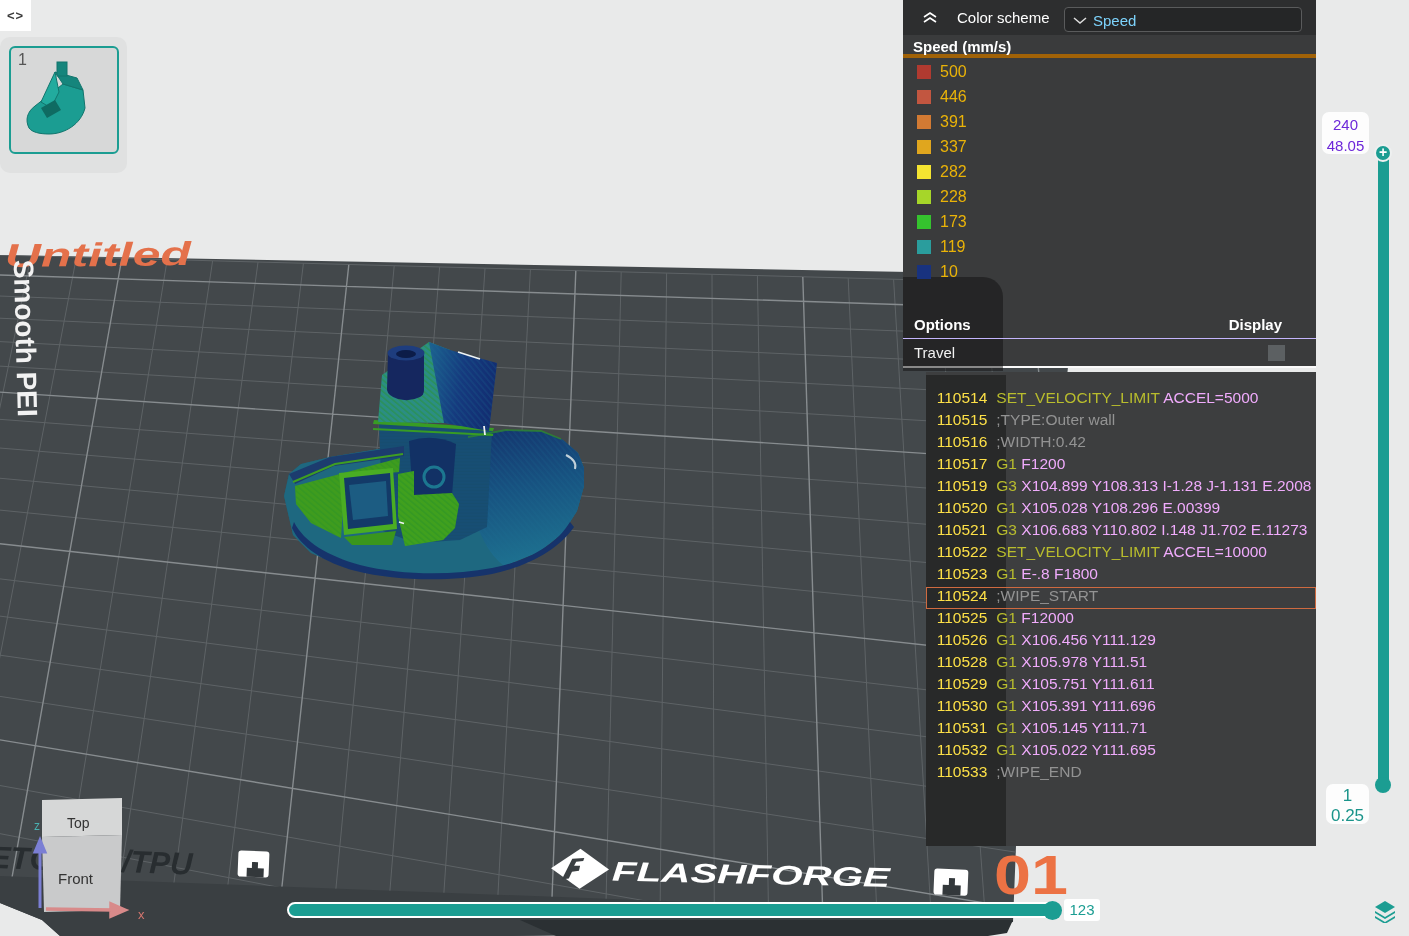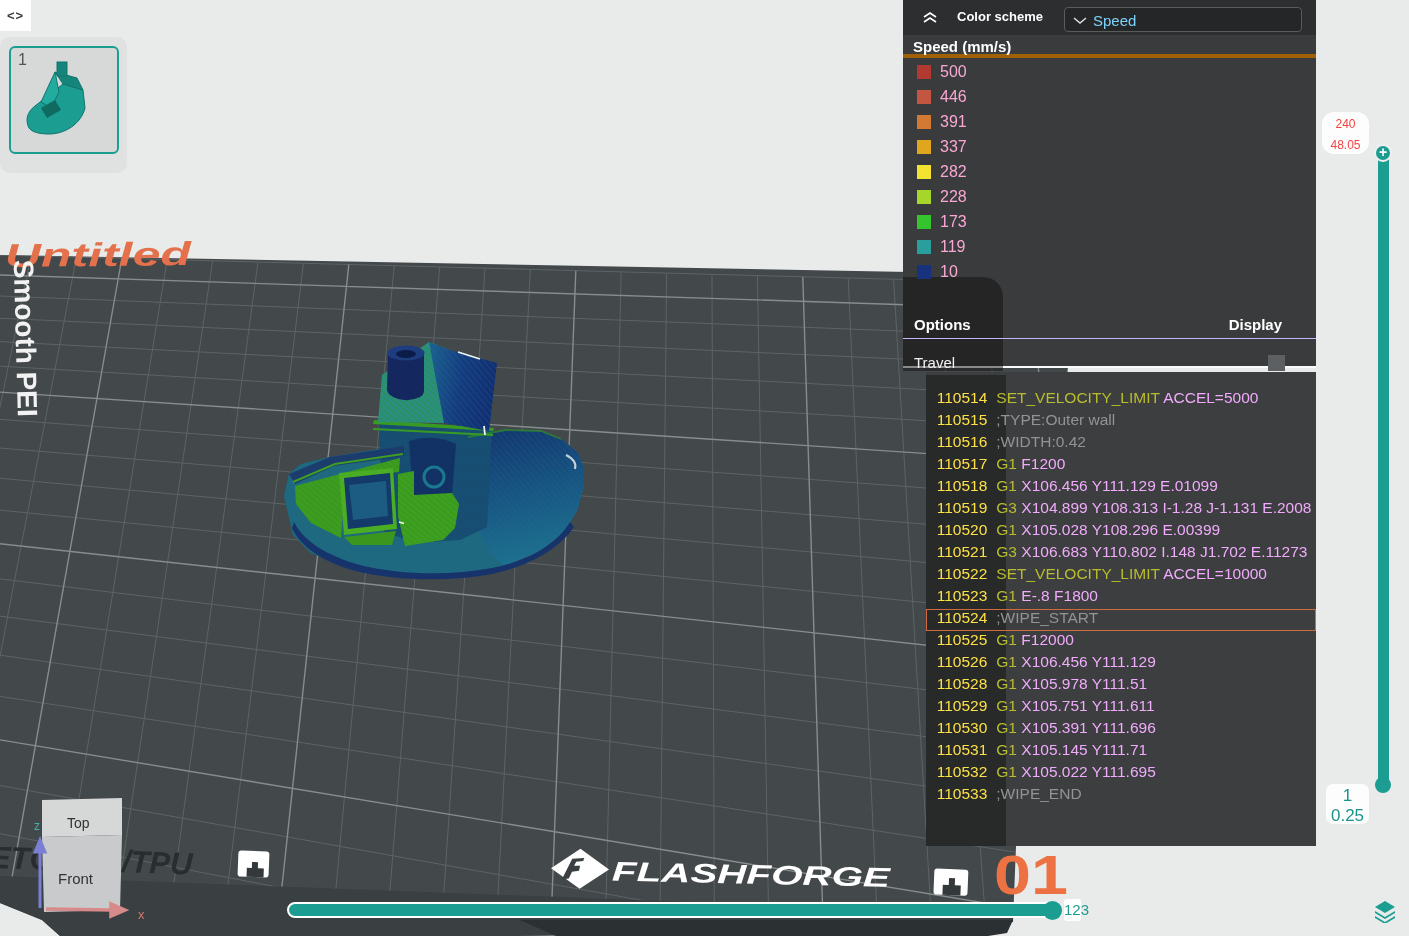--- a/index.html
+++ b/index.html
@@ -1,59 +1,59 @@
 <!DOCTYPE html>
 <html><head><meta charset="utf-8">
 <style>
 *{margin:0;padding:0;box-sizing:border-box}
 html,body{width:1409px;height:936px;overflow:hidden;font-family:"Liberation Sans",sans-serif;background:#e9eaea}
 #app{position:relative;width:1409px;height:936px}
 #scene{position:absolute;left:0;top:0}
 
 #legend{position:absolute;left:903px;top:0;width:413px;height:368px;background:#3a3b3c;color:#fff;border-bottom:2px solid #fafafa}
 #lhead{position:absolute;left:0;top:0;width:100%;height:35px;background:#2d2e2f}
-#lhead .t{position:absolute;left:54px;top:9px;font-size:13px;font-weight:bold}
+#lhead .t{position:absolute;left:54px;top:9px;font-size:15px;font-weight:normal}
 #ldrop{position:absolute;left:161px;top:7px;width:238px;height:25px;background:#252627;border:1px solid #5a5b5c;border-radius:4px;color:#7dd3fc;font-size:15px;line-height:23px}
 #ldrop .dt{position:absolute;left:28px;top:1px}
 #lsub{position:absolute;left:0;top:35px;width:100%;height:23px;border-bottom:4px solid #a16207}
 #lsub .t{position:absolute;left:10px;top:3px;font-size:15px;font-weight:bold}
 #lrows{position:absolute;left:0;top:60px;width:100%}
 .lrow{position:relative;height:25px}
 .sw{position:absolute;left:14px;top:5px;width:14px;height:14px}
-.lv{position:absolute;left:37px;top:3px;font-size:16px;color:#f9a8d4}
+.lv{position:absolute;left:37px;top:3px;font-size:16px;color:#eab308}
 #dk1{position:absolute;left:0px;top:277px;width:100px;height:94px;background:rgba(14,14,14,.48);border-top-right-radius:20px}
 #optrow{position:absolute;left:0;top:312px;width:100%;height:27px;border-bottom:1px solid #c4b5fd}
 #optrow .o{position:absolute;left:11px;top:4px;font-size:15px;font-weight:bold}
 #optrow .d{position:absolute;right:34px;top:4px;font-size:15px;font-weight:bold}
-#travrow{position:absolute;left:0;top:349px;width:100%;height:31px}
+#travrow{position:absolute;left:0;top:339px;width:100%;height:31px}
 #travrow .t{position:absolute;left:11px;top:5px;font-size:15px;color:#f2f2f2}
 #travrow .cb{position:absolute;right:31px;top:6px;width:17px;height:16px;background:#5c6062}
 
 #gpanel{position:absolute;left:926px;top:372px;width:390px;height:474px;background:#3d3e3f;overflow:hidden}
 #gdark{position:absolute;left:0;top:3px;width:80px;height:471px;background:rgba(16,16,16,.45)}
 #glines{position:absolute;left:0;top:17px;width:100%}
 .gline{position:relative;height:22px;font-size:15.5px;white-space:pre;padding-left:8px}
 .gnum{display:inline-block;width:56px;text-align:center;color:#fde047;margin-right:2px}
 .gcd{color:#b9bd2d}
 .gpr{color:#f0abfc}
 .gcm{color:#939393}
 .gsel{outline:1px solid #cf6a40;outline-offset:-1px}
 
 #objpanel{position:absolute;left:0px;top:37px;width:127px;height:136px;background:#e0e1e1;border-radius:10px}
 #objcard{position:absolute;left:9px;top:9px;width:110px;height:108px;background:#d7d8d8;border:2px solid #1b9d92;border-radius:6px}
 #objcard .n{position:absolute;left:7px;top:3px;font-size:16px;color:#555}
 #codebtn{position:absolute;left:0;top:0;width:31px;height:31px;background:#fff;color:#3a3a3a;font-size:13px;font-weight:bold;text-align:center;line-height:31px;letter-spacing:1px}
 
 #hslider{position:absolute;left:287px;top:902px;width:770px;height:16px;background:#1b9d92;border:2.5px solid #fff;border-radius:9px}
 #hknob{position:absolute;left:1043px;top:901px;width:19px;height:19px;background:#1b9d92;border-radius:50%;}
-#hlabel{position:absolute;left:1064px;top:899px;width:17px;height:22px;background:#fff;border-radius:3px;color:#1b9d92;font-size:15px;text-align:center;line-height:22px}
+#hlabel{position:absolute;left:1064px;top:899px;width:36px;height:22px;background:#fff;border-radius:3px;color:#1b9d92;font-size:15px;text-align:center;line-height:22px}
 #vtrack{position:absolute;left:1378px;top:152px;width:11px;height:634px;background:#1b9d92;border-radius:6px}
 #vknob1{position:absolute;left:1374px;top:144px;width:18px;height:18px;background:#1b9d92;border:2.5px solid #eef0f0;border-radius:50%;color:#fff;font-size:14px;line-height:12px;text-align:center;font-weight:bold}
 #vknob2{position:absolute;left:1375px;top:777px;width:16px;height:16px;background:#1b9d92;border-radius:50%}
-#vlab1{position:absolute;left:1322px;top:112px;width:47px;height:42px;background:#fdfdfd;border-radius:12px;color:#ef4444;font-size:12px;text-align:center;line-height:21px;padding-top:2px}
+#vlab1{position:absolute;left:1322px;top:112px;width:47px;height:42px;background:#fdfdfd;border-radius:7px;color:#6d28d9;font-size:15px;text-align:center;line-height:21px;padding-top:2px}
 #vlab2{position:absolute;left:1326px;top:784px;width:43px;height:40px;background:#fdfdfd;border-radius:7px;color:#1a948a;font-size:17px;text-align:center;line-height:20px;padding-top:2px}
 #layersicon{position:absolute;left:1373px;top:899px}
 </style></head>
 <body>
 <div id="app">
 <svg id="scene" width="1409" height="936" viewBox="0 0 1409 936">
   <defs>
     <clipPath id="bedclip">
           <polygon points="-60,254 1078,275 1016,846 1013,914 0,876"></polygon>
         </clipPath>
@@ -241,21 +241,20 @@
       </div>
 </div>
 
 <div id="gpanel">
   <div id="gdark"></div>
   <div id="glines">
 <div class="gline"><span class="gnum">110514</span> <span class="gcd">SET_VELOCITY_LIMIT</span> <span class="gpr">ACCEL=5000</span></div>
 <div class="gline"><span class="gnum">110515</span> <span class="gcm">;TYPE:Outer wall</span></div>
 <div class="gline"><span class="gnum">110516</span> <span class="gcm">;WIDTH:0.42</span></div>
 <div class="gline"><span class="gnum">110517</span> <span class="gcd">G1</span> <span class="gpr">F1200</span></div>
-<div class="gline"><span class="gnum">110518</span> <span class="gcd">G1</span> <span class="gpr">X106.456 Y111.129 E.01099</span></div>
 <div class="gline"><span class="gnum">110519</span> <span class="gcd">G3</span> <span class="gpr">X104.899 Y108.313 I-1.28 J-1.131 E.2008</span></div>
 <div class="gline"><span class="gnum">110520</span> <span class="gcd">G1</span> <span class="gpr">X105.028 Y108.296 E.00399</span></div>
 <div class="gline"><span class="gnum">110521</span> <span class="gcd">G3</span> <span class="gpr">X106.683 Y110.802 I.148 J1.702 E.11273</span></div>
 <div class="gline"><span class="gnum">110522</span> <span class="gcd">SET_VELOCITY_LIMIT</span> <span class="gpr">ACCEL=10000</span></div>
 <div class="gline"><span class="gnum">110523</span> <span class="gcd">G1</span> <span class="gpr">E-.8 F1800</span></div>
 <div class="gline gsel"><span class="gnum">110524</span> <span class="gcm">;WIPE_START</span></div>
 <div class="gline"><span class="gnum">110525</span> <span class="gcd">G1</span> <span class="gpr">F12000</span></div>
 <div class="gline"><span class="gnum">110526</span> <span class="gcd">G1</span> <span class="gpr">X106.456 Y111.129</span></div>
 <div class="gline"><span class="gnum">110528</span> <span class="gcd">G1</span> <span class="gpr">X105.978 Y111.51</span></div>
 <div class="gline"><span class="gnum">110529</span> <span class="gcd">G1</span> <span class="gpr">X105.751 Y111.611</span></div>

